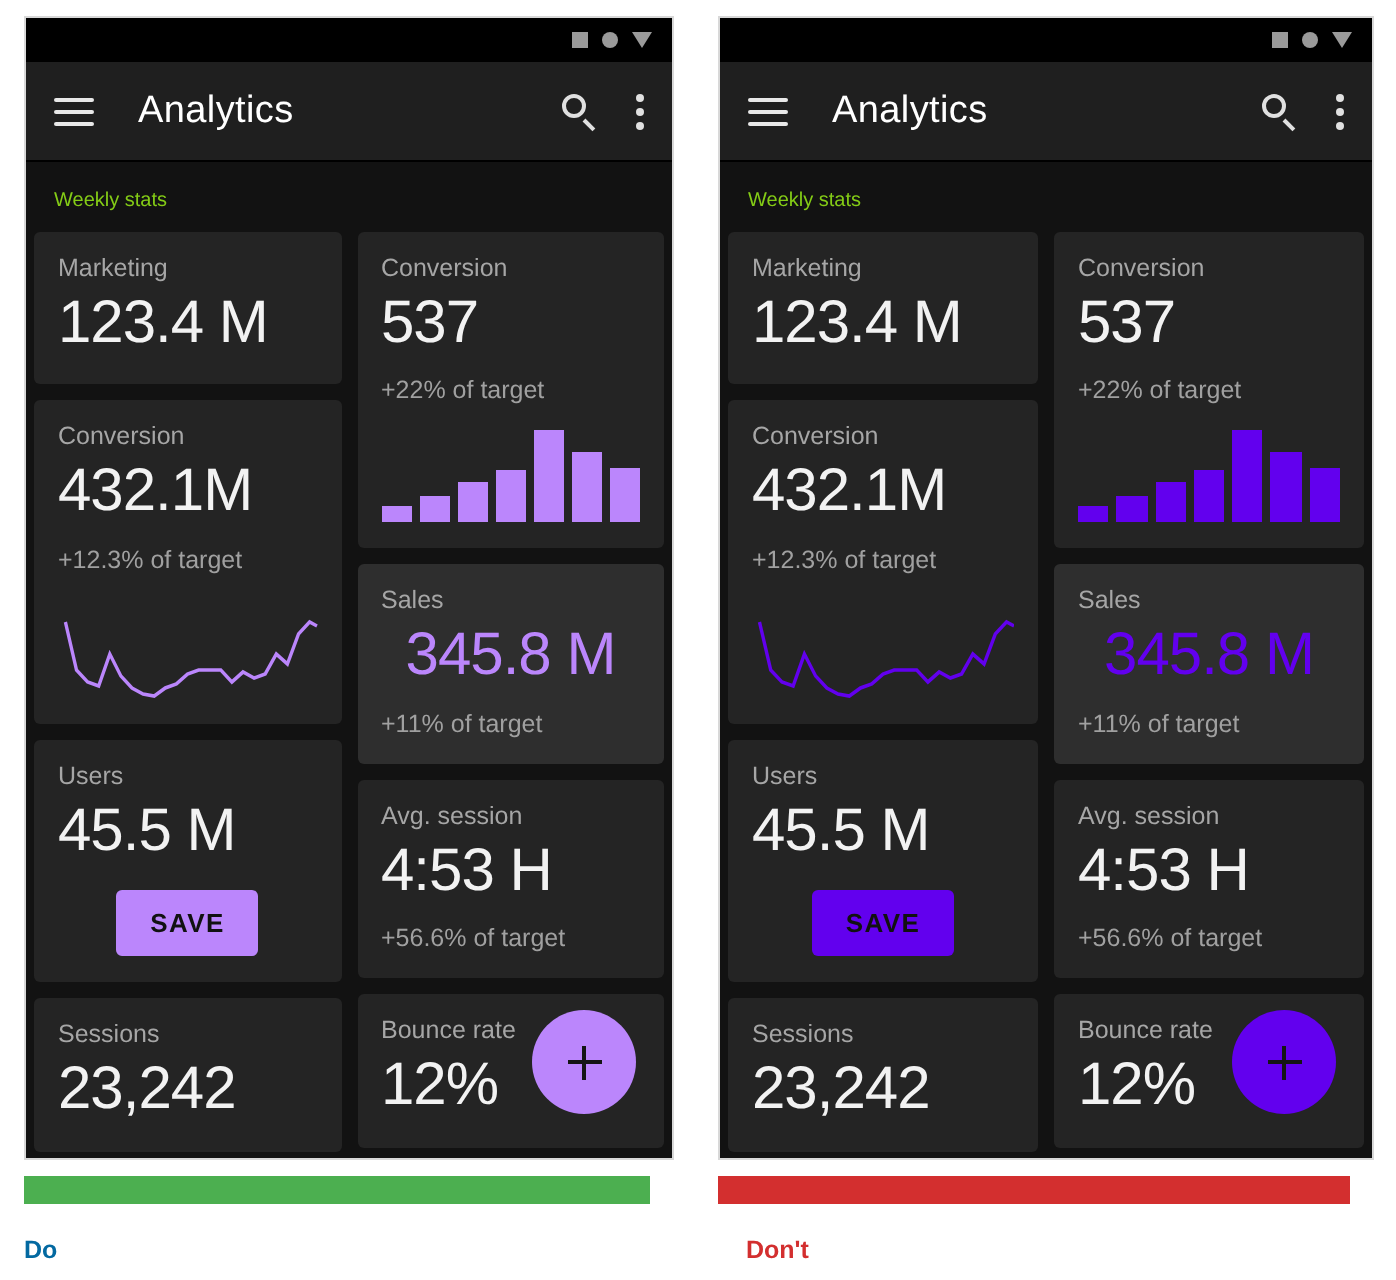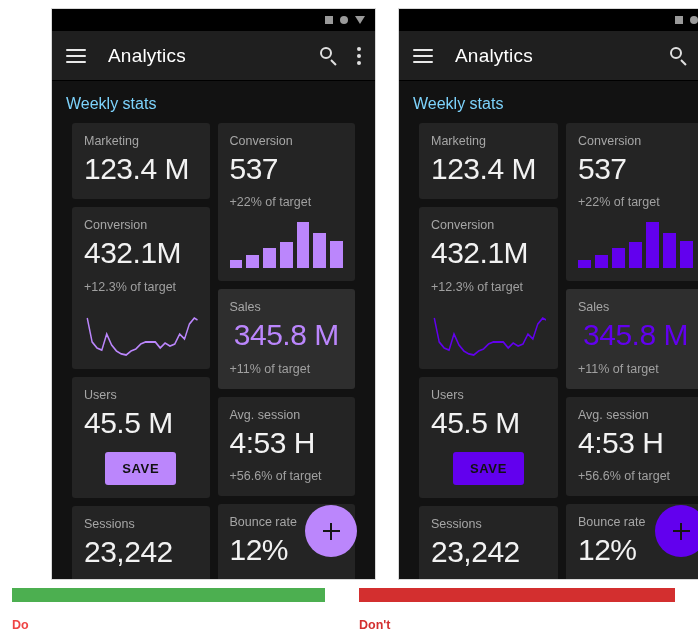--- a/index.html
+++ b/index.html
@@ -11,21 +11,20 @@
   }
   .page { position: relative; width: 698px; height: 640px; display: flex; }
 
   .panel { position: relative; width: 349px; height: 640px; }
   .phone {
     position: absolute; left: 12px; top: 8px;
     width: 325px; height: 572px;
     background: #121212;
     overflow: hidden;
     border: 1px solid #d8d8d8;
-    margin-left: 39px;
   }
   .panel.right .phone { left: 10px; width: 328px; }
 
   
   .statusbar {
     height: 22px; background: #000000;
     display: flex; align-items: center; justify-content: flex-end;
     padding-right: 10px; gap: 7px;
   }
   .sb-sq { width: 8px; height: 8px; background: #9a9a9a; }
@@ -46,24 +45,24 @@
   .menu-icon i { display: block; height: 2px; background: #e8e8e8; border-radius: 1px; }
   .appbar-title { color: #ffffff; font-size: 19px; margin-left: 22px; letter-spacing: .2px; }
   .appbar-spacer { flex: 1; }
   .search-icon { width: 20px; height: 20px; position: relative; cursor: pointer; margin-right: 18px; }
   .search-icon b { position: absolute; left: 1px; top: 1px; width: 12px; height: 12px; border: 2px solid #e0e0e0; border-radius: 50%; }
   .search-icon s { position: absolute; left: 12px; top: 13px; width: 7px; height: 2px; background: #e0e0e0; transform: rotate(45deg); transform-origin: left center; }
   .dots-icon { width: 4px; cursor: pointer; display: flex; flex-direction: column; gap: 3px; }
   .dots-icon u { display: block; width: 4px; height: 4px; border-radius: 50%; background: #e0e0e0; }
 
   
-  .section-label { color: #7dd3fc; font-size: 16px; padding: 14px 10px 10px 14px; }
-
-  
-  .columns { display: flex; gap: 8px; padding: 0 20px; }
+  .section-label { color: #84cc16; font-size: 10px; padding: 14px 10px 10px 14px; }
+
+  
+  .columns { display: flex; gap: 8px; padding: 0 4px; }
   .col { flex: 1; display: flex; flex-direction: column; gap: 8px; }
   .card { background: #242424; border-radius: 3px; padding: 11px 12px 13px 12px; }
   .card.accent-bg { background: #2e2e2e; }
   .card-label { color: #a6a6a6; font-size: 12.5px; margin-bottom: 3px; }
   .card-value { color: #f2f2f2; font-size: 30px; font-weight: 400; letter-spacing: -0.5px; line-height: 1.18; }
   .card-value.tinted { color: var(--accent); text-align: center; }
   .card-sub { color: #a0a0a0; font-size: 12.5px; margin-top: 9px; }
 
   
   .barchart { display: flex; align-items: flex-end; gap: 4px; height: 46px; margin-top: 13px; }
@@ -91,21 +90,21 @@
   }
   .fab .plus { position: relative; width: 17px; height: 17px; }
   .fab .plus i { position: absolute; background: #151515; }
   .fab .plus i:first-child { left: 0; top: 7.5px; width: 17px; height: 2px; }
   .fab .plus i:last-child { top: 0; left: 7.5px; height: 17px; width: 2px; }
 
   
   .verdict-bar { position: absolute; left: 12px; bottom: 38px; width: 313px; height: 14px; }
   .panel.right .verdict-bar { left: 10px; width: 316px; }
   .verdict-label { position: absolute; left: 12px; bottom: 8px; font-size: 12.5px; font-weight: 700; }
-  .panel.right .verdict-label { left: 10px; }
+  .panel.right .verdict-label { left: 24px; }
 </style>
 </head>
 <body>
 
 <div class="page">
 
   <div class="panel left">
     <div class="phone" style="--accent:#BB86FC">
 
       <div class="statusbar">
@@ -209,21 +208,21 @@
       <div class="fab">
         <span class="plus">
             <i></i>
             <i></i>
           </span>
       </div>
 
     </div>
 
     <div class="verdict-bar" style="background:#4CAF50"></div>
-    <div class="verdict-label" style="color:#ef4444">Do</div>
+    <div class="verdict-label" style="color:#0369a1">Do</div>
   </div>
 
   <div class="panel right">
     <div class="phone" style="--accent:#6200EE">
 
       <div class="statusbar">
         <span class="sb-sq"></span>
         <span class="sb-ci"></span>
         <span class="sb-tri"></span>
       </div>

